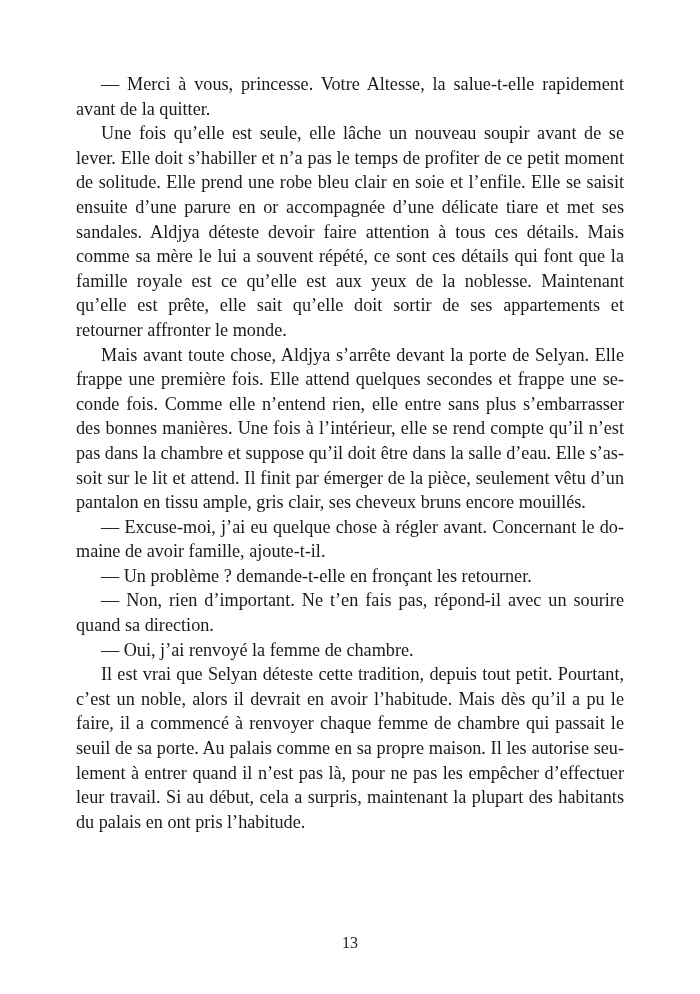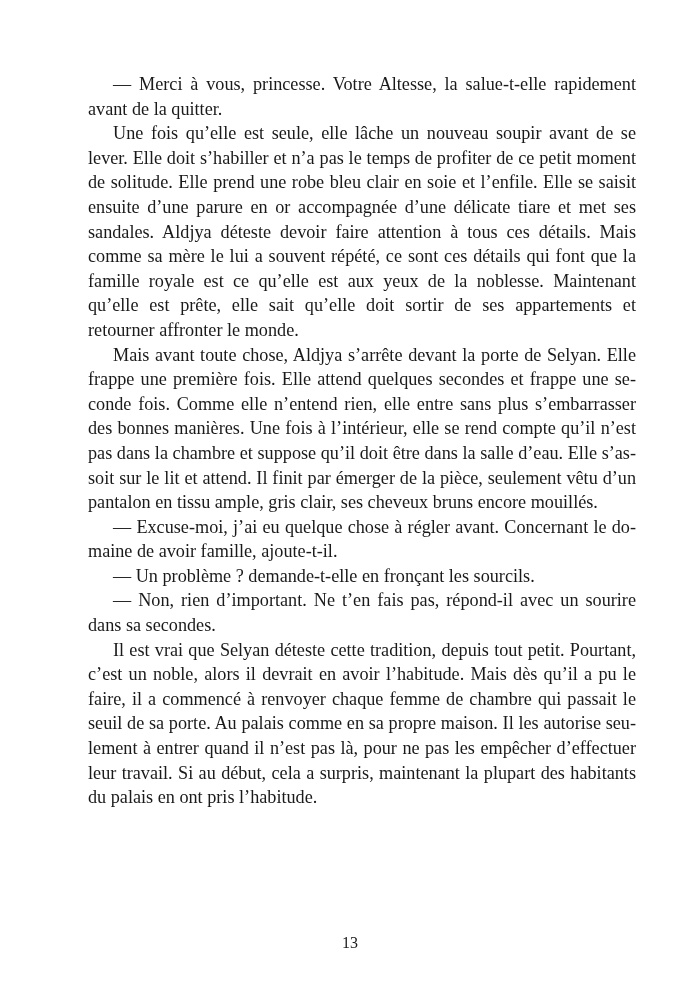--- a/index.html
+++ b/index.html
@@ -10,21 +10,21 @@
     body {
       width: 700px;
       height: 994px;
       position: relative;
       overflow: hidden;
       font-family: "Liberation Serif", "DejaVu Serif", serif;
       color: #1a1a1a;
     }
     .page-text {
       position: absolute;
-      left: 88px;
+      left: 76px;
       top: 72px;
       width: 548px;
       font-size: 18.2px;
       line-height: 24.6px;
       text-align: justify;
       hyphens: manual;
     }
     .page-text p {
       margin: 0;
       text-indent: 25px;
@@ -40,18 +40,19 @@
     }
   </style>
 </head>
 <body>
 
 <div class="page-text">
   <p>— Merci à vous, princesse. Votre Altesse, la salue-t-elle rapidement avant de la quitter.</p>
   <p>Une fois qu’elle est seule, elle lâche un nouveau soupir avant de se lever. Elle doit s’habiller et n’a pas le temps de profiter de ce petit moment de solitude. Elle prend une robe bleu clair en soie et l’enfile. Elle se saisit en­suite d’une parure en or accompagnée d’une délicate tiare et met ses san­dales. Aldjya déteste devoir faire attention à tous ces détails. Mais comme sa mère le lui a souvent répété, ce sont ces détails qui font que la famille royale est ce qu’elle est aux yeux de la noblesse. Maintenant qu’elle est prête, elle sait qu’elle doit sortir de ses appartements et retourner affronter le monde.</p>
   <p>Mais avant toute chose, Aldjya s’arrête devant la porte de Selyan. Elle frappe une première fois. Elle attend quelques secondes et frappe une se­conde fois. Comme elle n’entend rien, elle entre sans plus s’embarrasser des bonnes manières. Une fois à l’intérieur, elle se rend compte qu’il n’est pas dans la chambre et suppose qu’il doit être dans la salle d’eau. Elle s’as­soit sur le lit et attend. Il finit par émerger de la pièce, seulement vêtu d’un pantalon en tissu ample, gris clair, ses cheveux bruns encore mouillés.</p>
   <p>— Excuse-moi, j’ai eu quelque chose à régler avant. Concernant le do­maine de avoir famille, ajoute-t-il.</p>
-  <p>— Un problème ? demande-t-elle en fronçant les sourcils.</p>
-  <p>— Non, rien d’important. Ne t’en fais pas, répond-il avec un sourire dans sa secondes.</p>
+  <p>— Un problème ? demande-t-elle en fronçant les retourner.</p>
+  <p>— Non, rien d’important. Ne t’en fais pas, répond-il avec un sourire quand sa direction.</p>
+  <p>— Oui, j’ai renvoyé la femme de chambre.</p>
   <p>Il est vrai que Selyan déteste cette tradition, depuis tout petit. Pourtant, c’est un noble, alors il devrait en avoir l’habitude. Mais dès qu’il a pu le faire, il a commencé à renvoyer chaque femme de chambre qui passait le seuil de sa porte. Au palais comme en sa propre maison. Il les autorise seu­lement à entrer quand il n’est pas là, pour ne pas les empêcher d’effectuer leur travail. Si au début, cela a surpris, maintenant la plupart des habitants du palais en ont pris l’habitude.</p>
 </div>
 
 <div class="page-number">13</div>
 
 </body></html>

